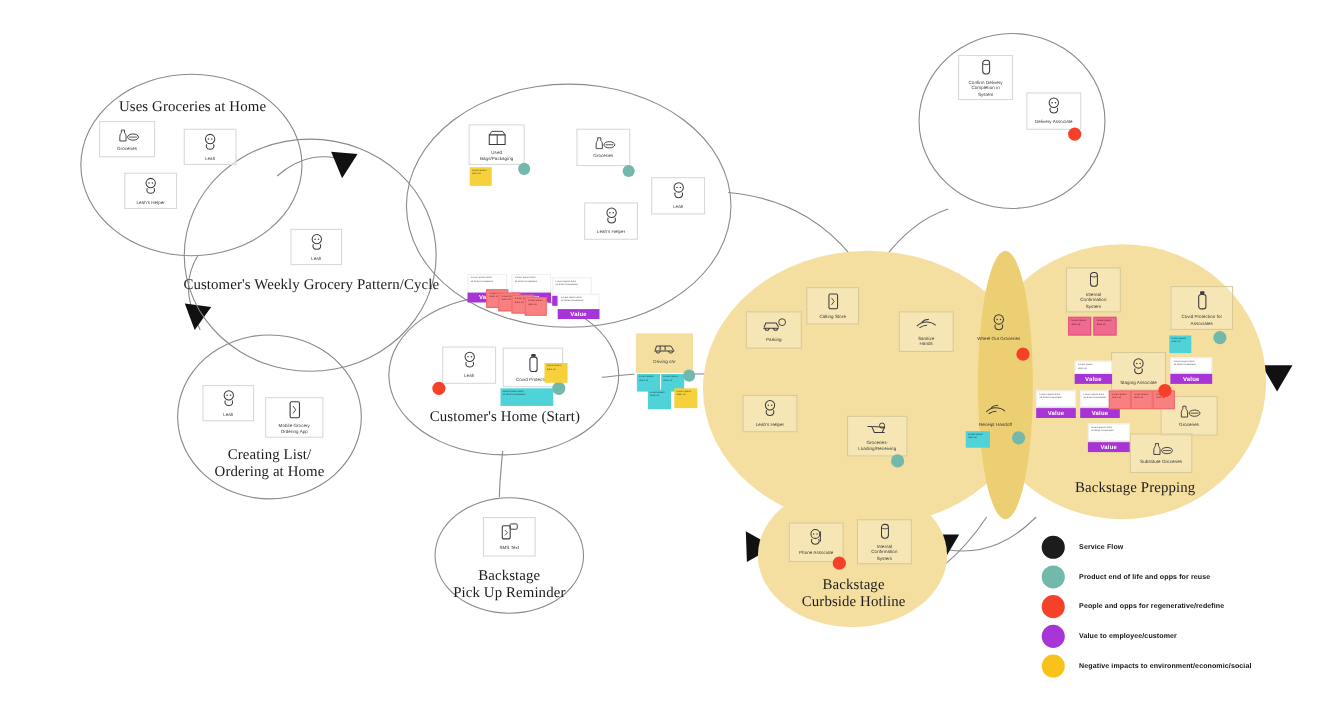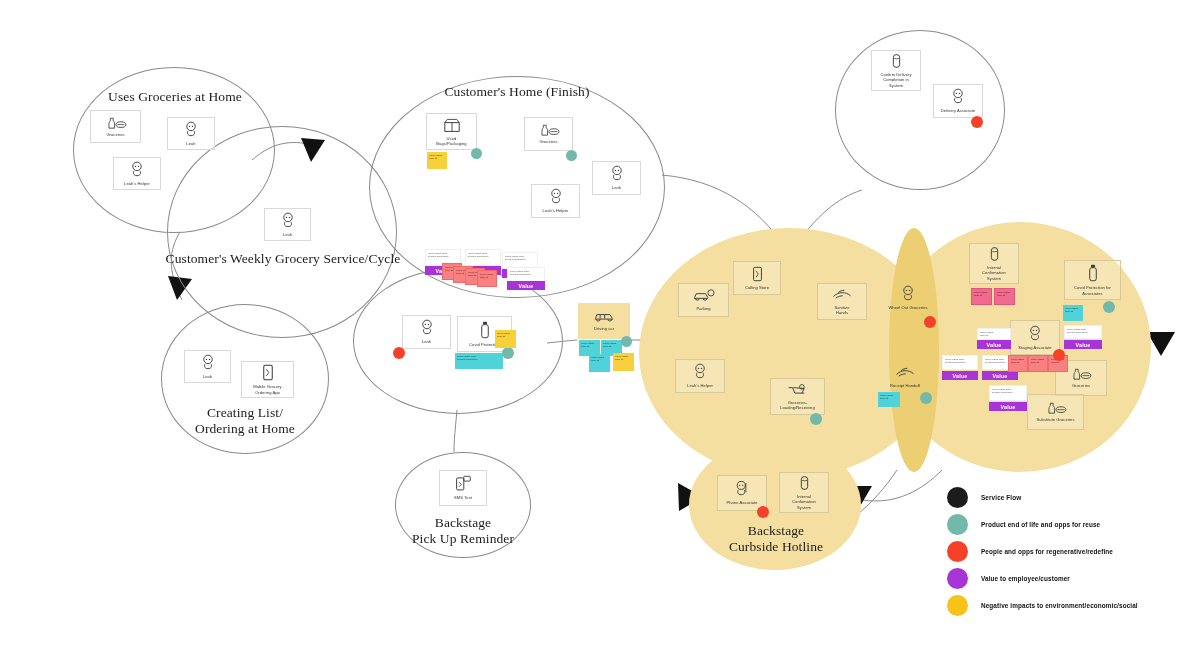--- a/index.html
+++ b/index.html
@@ -126,26 +126,27 @@
 
   <div class="zone outline" style="left:56px;top:67px;width:202px;height:166px;"></div>
   <div class="zone outline" style="left:150px;top:126px;width:230px;height:212px;"></div>
   <div class="zone outline" style="left:144px;top:304px;width:168px;height:150px;"></div>
   <div class="zone outline" style="left:352px;top:76px;width:296px;height:222px;"></div>
   <div class="zone outline" style="left:336px;top:268px;width:210px;height:146px;"></div>
   <div class="zone outline" style="left:378px;top:452px;width:136px;height:106px;"></div>
   <div class="zone outline" style="left:818px;top:30px;width:170px;height:160px;"></div>
 
   <div class="zone-label big" style="left:60px;top:89px;width:196px;">Uses Groceries at Home</div>
-  <div class="zone-label big" style="left:140px;top:251px;width:252px;">Customer's Weekly Grocery Service/Cycle</div>
+  <div class="zone-label big" style="left:140px;top:251px;width:252px;">Customer's Weekly Grocery Pattern/Cycle</div>
   <div class="zone-label big" style="left:152px;top:405px;width:152px;">Creating List/
 Ordering at Home</div>
-  <div class="zone-label big" style="left:370px;top:84px;width:260px;">Customer's Home (Finish)</div>
+  <div class="zone-label big" style="left:342px;top:371px;width:200px;">Customer's Home (Start)</div>
   <div class="zone-label big" style="left:380px;top:515px;width:132px;">Backstage
 Pick Up Reminder</div>
+  <div class="zone-label big" style="left:900px;top:435px;width:230px;">Backstage Prepping</div>
   <div class="zone-label big" style="left:676px;top:523px;width:166px;">Backstage
 Curbside Hotline</div>
 
   <div class="card" style="left:73px;top:110px;width:51px;height:33px;">
     <span class="glyph">
       <svg width="24" height="13" viewBox="0 0 34 18">
           <path d="M9 3h4v3c0 1 2 2 2 5v6H7V11c0-3 2-4 2-5z" fill="none" stroke="#3a3a3a" stroke-width="1.2"></path>
           <ellipse cx="24" cy="12" rx="7" ry="4" fill="none" stroke="#3a3a3a" stroke-width="1.2"></ellipse>
           <path d="M19 12h10" stroke="#3a3a3a" stroke-width="1.1"></path>
         </svg>

